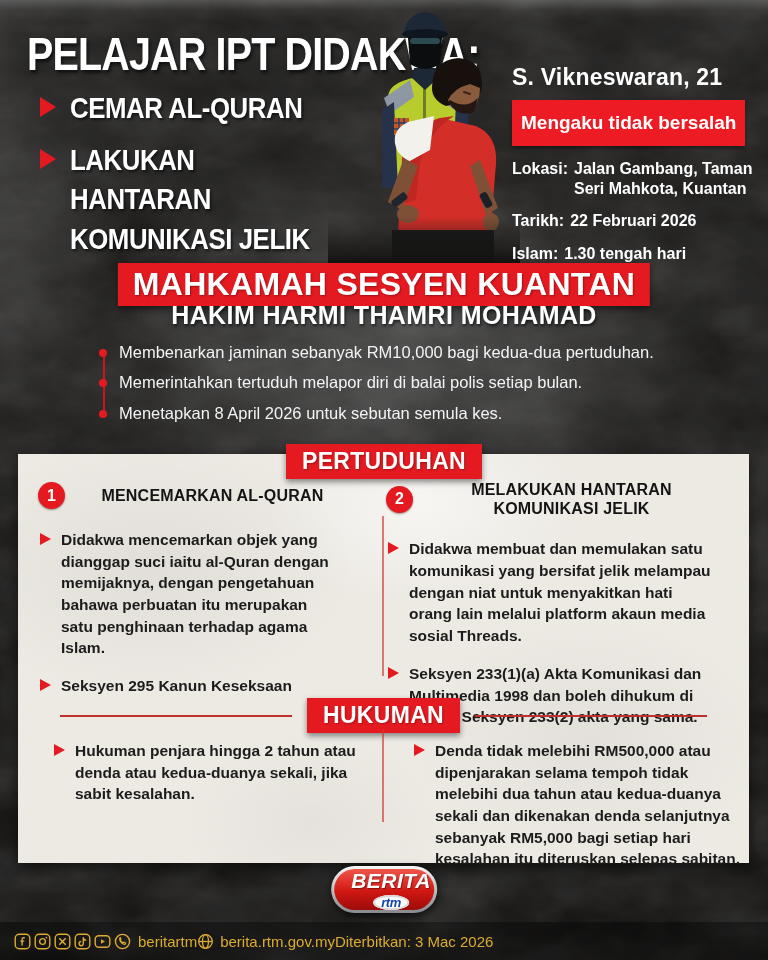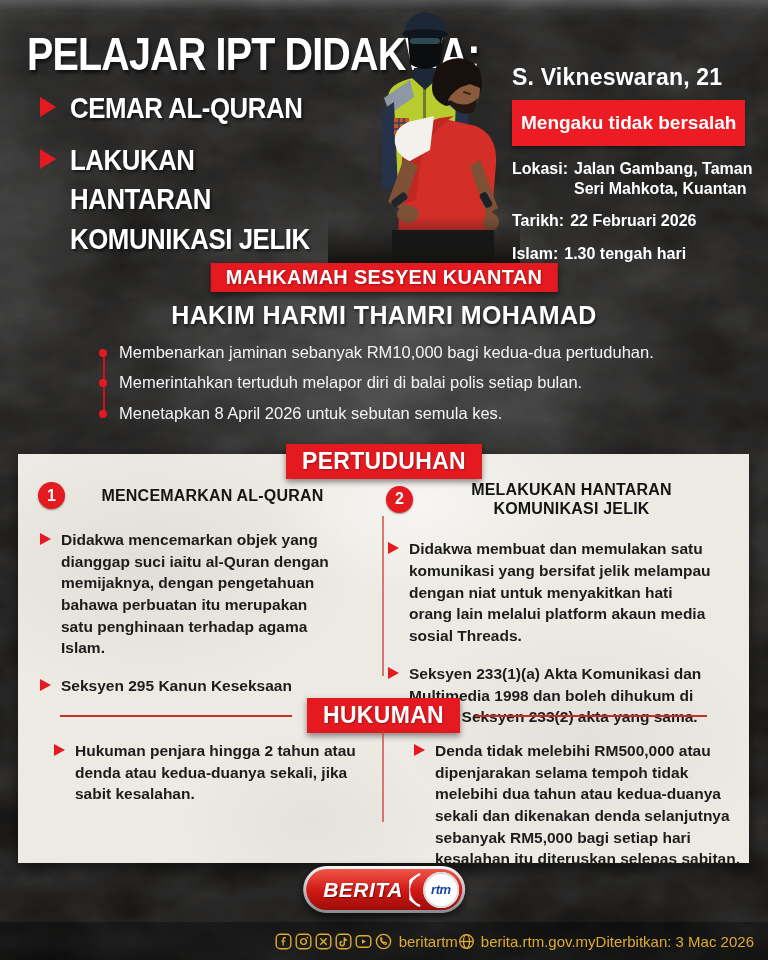--- a/index.html
+++ b/index.html
@@ -52,21 +52,21 @@
   .suspect-name{font-size:23px;font-weight:bold;letter-spacing:.2px;}
   .plea-badge{display:inline-block;margin-top:9px;background:var(--badge-red);
     color:#fff;font-weight:bold;font-size:19px;padding:12px 9px;box-shadow:0 2px 4px rgba(0,0,0,.45);}
   .info-row{display:flex;margin-top:13px;font-size:16px;font-weight:bold;line-height:1.22;}
   .info-label{margin-right:6px;white-space:nowrap;}
   .info-value{max-width:186px;}
 
   
   .court-banner{
     position:absolute;top:263px;left:50%;transform:translateX(-50%);
-    background:var(--accent-red);color:#fff;font-weight:bold;font-size:20px;
+    background:var(--accent-red);color:#fff;font-weight:bold;font-size:32px;
     padding:3px 15px;letter-spacing:.3px;box-shadow:0 3px 7px rgba(0,0,0,.55);
     white-space:nowrap;text-shadow:1px 1px 2px rgba(0,0,0,.35);
   }
   .judge-name{position:absolute;top:301px;left:0;width:768px;text-align:center;
     color:#fff;font-weight:bold;font-size:25px;letter-spacing:.4px;
     text-shadow:1px 2px 3px rgba(0,0,0,.6);}
   .rulings{position:absolute;left:98px;top:342px;width:640px;}
   .ruling-connector{position:absolute;left:5px;top:12px;width:2px;height:62px;background:#cf1318;}
   .ruling-item{display:flex;margin-bottom:9px;position:relative;}
   .ruling-dot{width:8px;height:8px;border-radius:50%;background:var(--accent-red);
@@ -120,31 +120,31 @@
   .pcol2{left:394px;width:336px;}
   .pcol2 .detail-text{max-width:306px;}
   .pcol1 .detail-text{max-width:288px;}
 
   
   .logo{position:absolute;top:866px;left:50%;transform:translateX(-50%);
     border-radius:24px;padding:3px;background:linear-gradient(180deg,#f7f7f7,#86898e);
     box-shadow:0 3px 8px rgba(0,0,0,.7);}
   .logo-inner{height:41px;border-radius:21px;display:flex;align-items:center;
     background:linear-gradient(180deg,#f0564a 0%,#d01712 55%,#9c0c0a 100%);
-    padding:0 3px 0 17px;}
+    padding:0 3px 0 17px;flex-direction:column;}
   .logo-berita{font-style:italic;font-weight:bold;font-size:21px;color:#fff;
     letter-spacing:.5px;text-shadow:1px 1px 1px rgba(0,0,0,.4);}
   .logo-swoosh{margin:0 1px 0 6px;}
   .logo-rtm{width:36px;height:36px;border-radius:50%;background:#fff;
     box-shadow:inset 0 0 0 2px #d9dadc;display:flex;align-items:center;justify-content:center;}
   .logo-rtm span{font-style:italic;font-weight:bold;font-size:13px;color:#1746a8;letter-spacing:-.5px;}
 
   
   .footer{position:absolute;left:0;bottom:0;width:768px;height:38px;
-    display:flex;align-items:center;justify-content:flex-end;
+    display:flex;align-items:center;justify-content:flex-start;
     padding:0 14px;color:var(--gold);font-size:15px;background:rgba(0,0,0,.35);}
   .f-left,.f-center,.f-right{display:flex;align-items:center;}
   .social-icons{display:flex;align-items:center;gap:3px;}
   .social-icons svg{display:block;}
   .social-handle{margin-left:7px;}
   .f-center .website{margin-left:6px;}
 </style>
 </head>
 <body>
 

